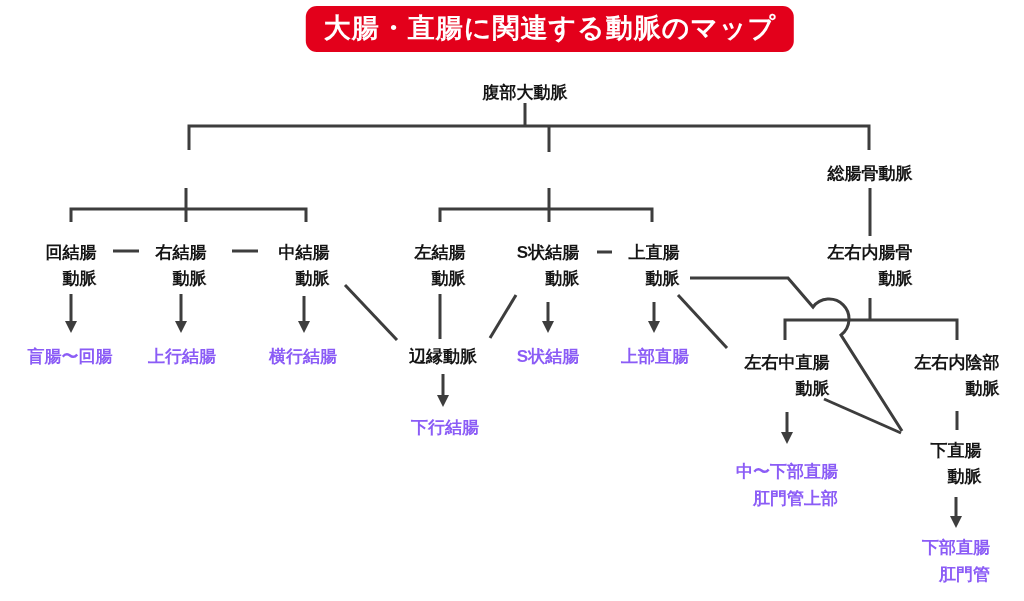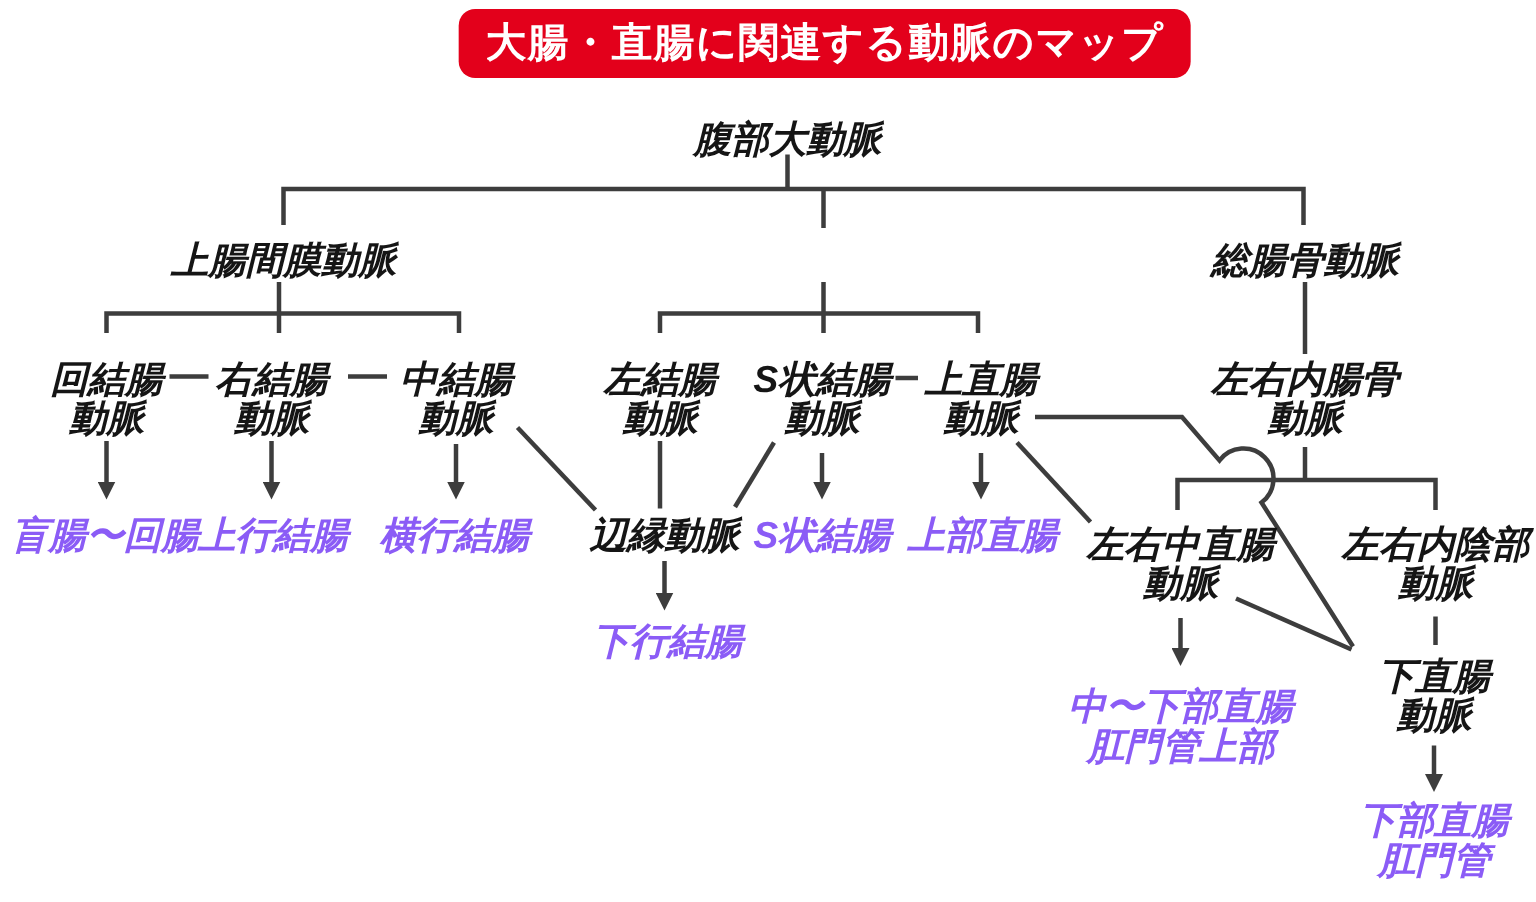--- a/index.html
+++ b/index.html
@@ -8,22 +8,22 @@
     font-family:"Liberation Sans",sans-serif;
   }
   .canvas{position:absolute;inset:0;width:1024px;height:601px;}
   svg.wires{position:absolute;left:0;top:0;width:1024px;height:601px;}
   .banner{
     position:absolute;left:525px;top:6px;transform:translateX(-50%);
     background:#E3001B;color:#ffffff;font-size:27px;font-weight:bold;
     padding:4px 18px 6px 18px;border-radius:11px;white-space:nowrap;letter-spacing:1px;margin-left:25px;
   }
   .node{
-    position:absolute;transform:translateX(-50%);text-align:center;
-    font-weight:bold;font-size:25px;line-height:26px;color:#151515;white-space:nowrap;font-style:italic;
+    position:absolute;transform:translateX(-50%);text-align:right;
+    font-weight:bold;font-size:17px;line-height:26px;color:#151515;white-space:nowrap;
   }
   .region{color:#8b5cf6;}
   .lh27{line-height:27px;}
 </style>
 </head>
 <body>
 
 <div class="canvas">
 
   <svg class="wires" viewBox="0 0 1024 601">
@@ -72,21 +72,20 @@
       <path d="M956,497 V518" marker-end="url(#ah)"></path>
     </g>
   </svg>
 
   <div class="banner">
     <span>大腸・直腸に関連する動脈のマップ</span>
   </div>
 
   <div class="node" style="left:525px;top:80px">腹部大動脈</div>
 
-  <div class="node" style="left:189px;top:161px">上腸間膜動脈</div>
   <div class="node" style="left:870px;top:161px">総腸骨動脈</div>
 
   <div class="node" style="left:71px;top:240px">
     <div>回結腸</div>
     <div>動脈</div>
   </div>
   <div class="node" style="left:181px;top:240px">
     <div>右結腸</div>
     <div>動脈</div>
   </div>

